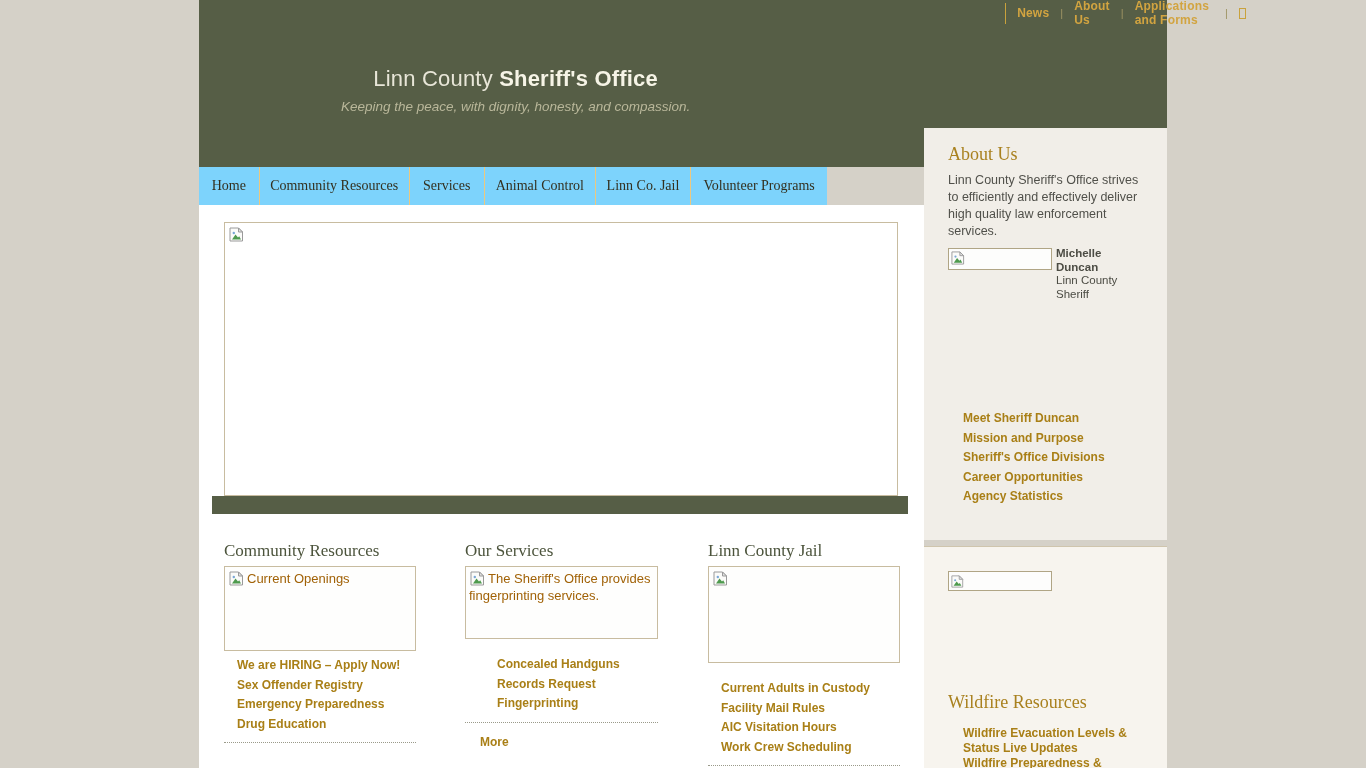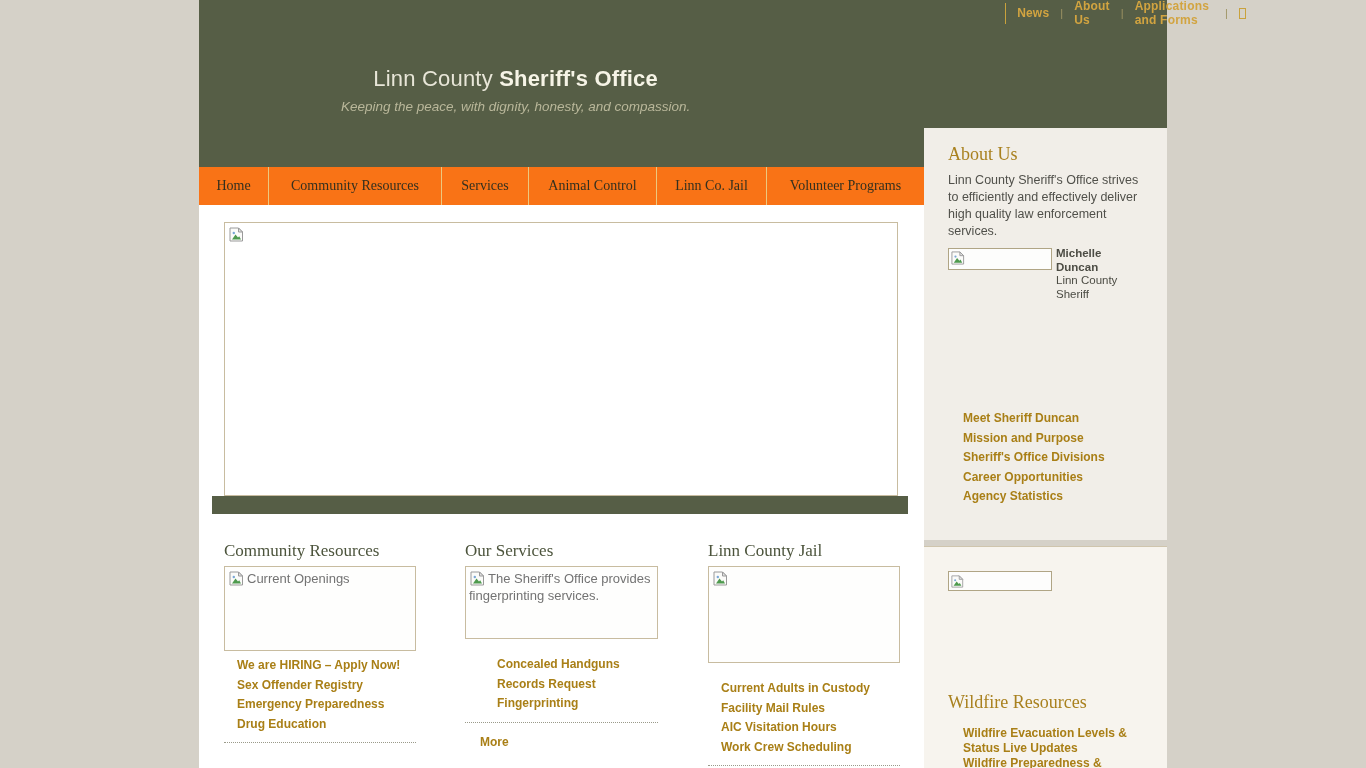--- a/index.html
+++ b/index.html
@@ -13,31 +13,31 @@
   .topbar { position:absolute; left:806px; top:0; height:26px; display:flex; align-items:center; gap:11px; }
   .topbar-lead { width:2px; height:21px; background:#c9a23c; }
   .topbar a { font-size:12px; font-weight:bold; color:#d2a440; text-decoration:none; letter-spacing:.2px; }
   .topbar .sep { color:#9e9464; font-size:11px; }
   .topbar-iconbox { width:11px; height:11px; border:1px solid #c9a23c; display:inline-block; }
   .branding { position:absolute; left:142px; top:66px; }
   .site-title { font-size:22px; color:#e8e6d8; letter-spacing:.2px;text-align:center; }
   .site-title b { color:#f6f4e6; }
   .tagline { margin-top:7px; font-size:13.5px; font-style:italic; color:#b9b79a; }
   
-  .nav { position:absolute; left:199px; top:167px; width:725px; height:38px; background:#f97316; display:flex; }
+  .nav { position:absolute; left:199px; top:167px; width:628px; height:38px; background:#7dd3fc; display:flex; }
   .nav-item {
     display:flex; align-items:center; justify-content:center; height:100%;
     font-family:"Liberation Serif", serif; font-size:14px; color:#33301f; cursor:pointer;
   }
   .nav-item + .nav-item { border-left:1px solid #ecc87f; }
   
   .main-bg { position:absolute; left:199px; top:205px; width:725px; height:563px; background:#fff; }
   .slide-strip { position:absolute; left:212px; top:496px; width:696px; height:18px; background:#565e46; }
   .slide-box { position:absolute; left:224px; top:222px; width:674px; height:274px; background:#fff; border:1px solid #c8bca0; padding:4px; }
-  .imgbox { background:#fefefd; border:1px solid #c8bca0; padding:3px; font-size:13px; color:#737373; line-height:17px; overflow:hidden; }
+  .imgbox { background:#fefefd; border:1px solid #c8bca0; padding:3px; font-size:13px; color:#a16207; line-height:17px; overflow:hidden; }
   .imgbox svg { float:left; margin:1px 3px 1px 1px; }
   .col { position:absolute; width:192px; }
   .col-heading { font-family:"Liberation Serif", serif; font-size:17px; color:#4c543c; }
   .linklist { list-style:none; }
   .linklist li { line-height:18.5px; }
   .linklist a, .more-link { font-size:12px; font-weight:bold; color:#a97f16; text-decoration:none; }
   .dotted { border-top:1px dotted #9a9a8a; }
   
   .side-card1 { position:absolute; left:924px; top:128px; width:243px; height:412px; background:#f1eee8; }
   .side-card2 { position:absolute; left:924px; top:546px; width:243px; height:230px; background:#f7f4ee; border-top:1px solid #cfc5ad; }

